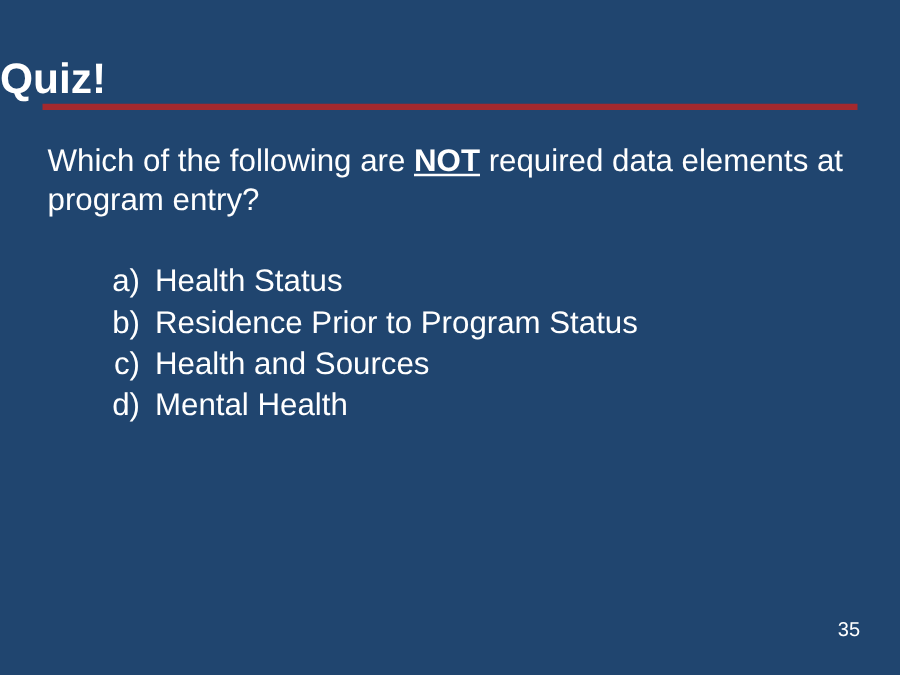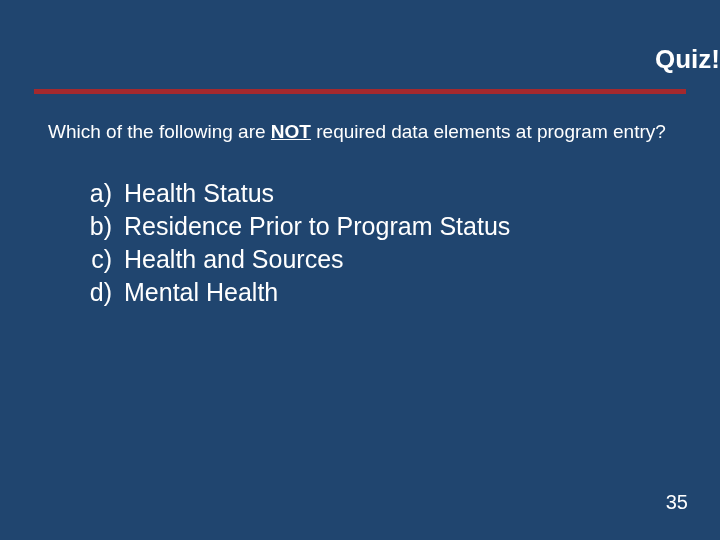--- a/index.html
+++ b/index.html
@@ -9,35 +9,34 @@
     height: 540px;
     overflow: hidden;
   }
   body {
     background: #20456f;
     font-family: Arial, Helvetica, sans-serif;
     color: #ffffff;
     position: relative;
   }
   .title {
-    text-align: right;
-    font-size: 26px;
+    text-align: left;
+    font-size: 34px;
     font-weight: bold;
     padding-top: 44px;
-    padding-bottom: 14px;
     color: #ffffff;
   }
   .rule {
     border: none;
     border-top: 5px solid #a4292e;
     margin: 0 34px;
   }
   .question {
-    margin: 26px 40px 0 48px;
-    font-size: 19px;
+    margin: 26px 40px 0 38px;
+    font-size: 25px;
     line-height: 1.22;
     color: #ffffff;
   }
   .emph {
     text-decoration: underline;
     font-weight: bold;
   }
   .options {
     margin: 34px 0 0 76px;
     font-size: 25px;
@@ -52,21 +51,21 @@
     padding-right: 12px;
     flex: 0 0 auto;
   }
   .opt-text {
     flex: 1 1 auto;
   }
   .pagenum {
     position: absolute;
     right: 32px;
     bottom: 26px;
-    font-size: 20px;
+    font-size: 16px;
     color: #ffffff;
   }
 </style>
 </head>
 <body>
 
 <div class="title">Quiz!</div>
 <hr class="rule">
 
 <div class="question">

